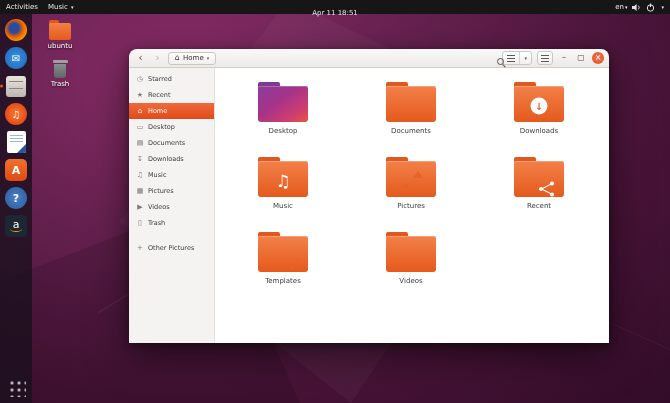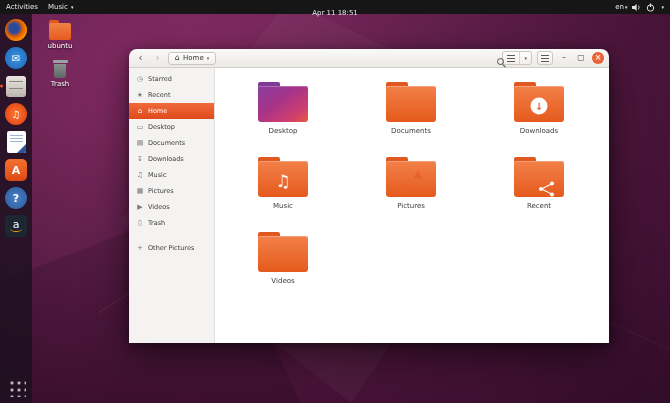--- a/index.html
+++ b/index.html
@@ -346,18 +346,23 @@
           <span class="emblem emblem-badge emblem-picture"></span></div>
         <span class="fname">Pictures</span>
       </div>
       <div class="file">
         <div class="folder-ico"><span class="tab"></span><span class="front"></span>
           <span class="emblem emblem-share"><i class="l1"></i><i class="l2"></i><i class="dot"></i></span></div>
         <span class="fname">Recent</span>
       </div>
       <div class="file">
         <div class="folder-ico"><span class="tab"></span><span class="front"></span>
+          <span class="emblem emblem-badge emblem-template"></span></div>
+        <span class="fname">Templates</span>
+      </div>
+      <div class="file">
+        <div class="folder-ico"><span class="tab"></span><span class="front"></span>
           <span class="emblem emblem-video"></span></div>
         <span class="fname">Videos</span>
       </div>
     </div>
   </div>
 </div>
 
 </body></html>

